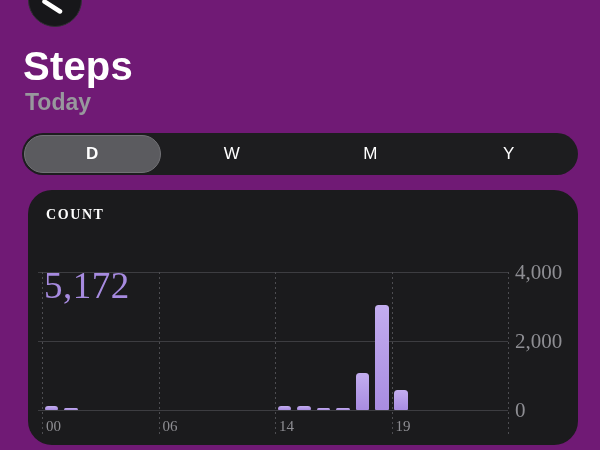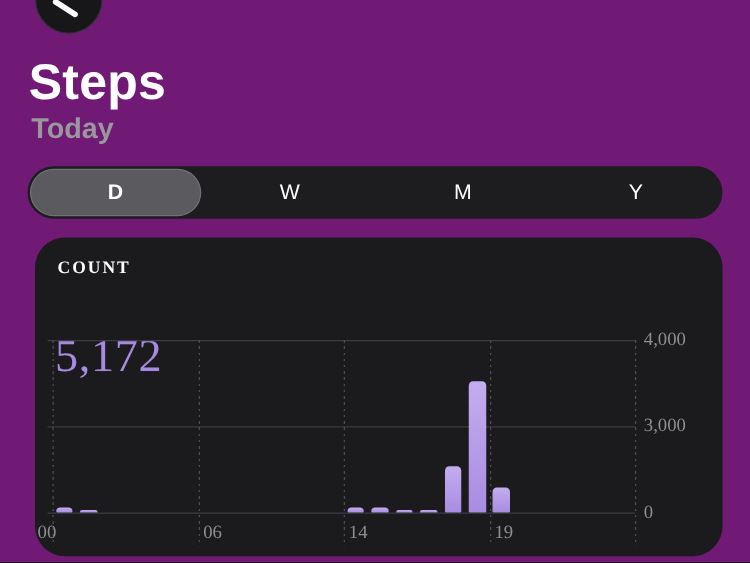--- a/index.html
+++ b/index.html
@@ -115,21 +115,21 @@
   }
   .bar {
     position: absolute;
     background: linear-gradient(to bottom, #c3adef, #a88ce1);
     border-radius: 3.5px 3.5px 1px 1px;
     cursor: pointer;
   }
   .ytick {
     position: absolute;
     left: 487px;
-    font-size: 15px;
+    font-size: 21px;
     color: #8e8e93;
     line-height: 18px;
   }
   .xtick {
     position: absolute;
     top: 145px;
     font-size: 15px;
     color: #8e8e93;
     line-height: 18px;
   }
@@ -155,29 +155,29 @@
     <div class="segment">Y</div>
   </div>
 
   <div class="card">
     <div class="metric-label">COUNT</div>
     <div class="metric-value">5,172</div>
     <div class="chart" id="chart">
         <div class="hline" style="left: 10px; width: 470px; top: 138px;"></div>
         <div class="ytick" style="top: 129px;">0</div>
         <div class="hline" style="left: 10px; width: 470px; top: 69px;"></div>
-        <div class="ytick" style="top: 60px;">3,000</div>
+        <div class="ytick" style="top: 60px;">2,000</div>
         <div class="hline" style="left: 10px; width: 470px; top: 0px;"></div>
         <div class="ytick" style="top: -9px;">4,000</div>
         <div class="vline" style="left: 14px; top: 0px; height: 165px;"></div>
         <div class="vline" style="left: 130.5px; top: 0px; height: 165px;"></div>
         <div class="vline" style="left: 247px; top: 0px; height: 165px;"></div>
         <div class="vline" style="left: 363.5px; top: 0px; height: 165px;"></div>
         <div class="vline" style="left: 480px; top: 0px; height: 165px;"></div>
-        <div class="xtick" style="left: 2px;">00</div>
+        <div class="xtick" style="left: 18px;">00</div>
         <div class="xtick" style="left: 134.5px; text-align: right;">06</div>
         <div class="xtick" style="left: 251px;">14</div>
         <div class="xtick" style="left: 367.5px;">19</div>
         <div class="bar" style="left: 16.9583px; width: 13.5px; top: 134.205px; height: 3.795px;"></div>
         <div class="bar" style="left: 36.375px; width: 13.5px; top: 135.757px; height: 2.2425px;"></div>
         <div class="bar" style="left: 249.958px; width: 13.5px; top: 134.205px; height: 3.795px;"></div>
         <div class="bar" style="left: 269.375px; width: 13.5px; top: 133.791px; height: 4.209px;"></div>
         <div class="bar" style="left: 288.792px; width: 13.5px; top: 136px; height: 2px;"></div>
         <div class="bar" style="left: 308.208px; width: 13.5px; top: 136px; height: 2px;"></div>
         <div class="bar" style="left: 327.625px; width: 13.5px; top: 101.085px; height: 36.915px;"></div>

